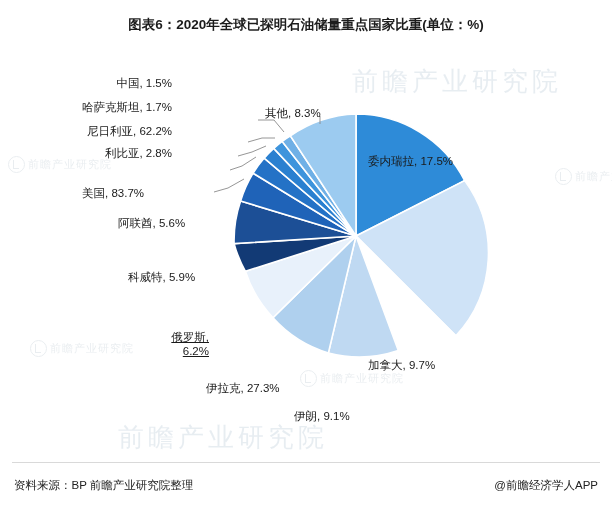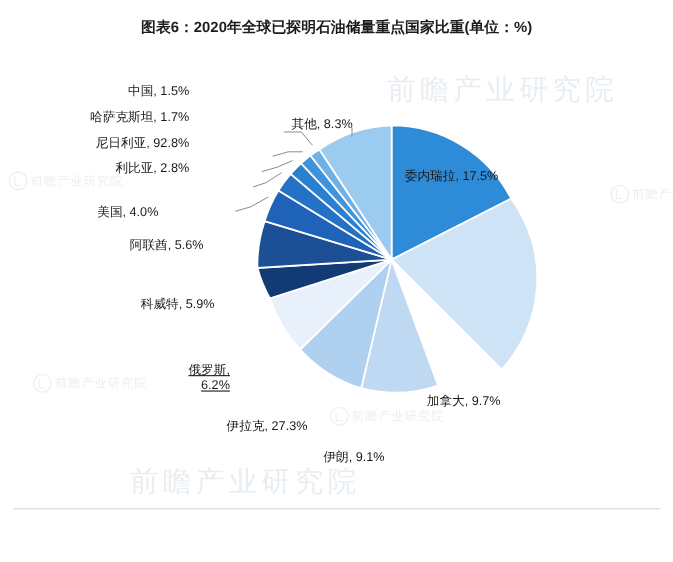--- a/index.html
+++ b/index.html
@@ -202,41 +202,43 @@
       <polyline class="leader" points="60,81 46,90 34,94"></polyline>
       <polyline class="leader" points="48,103 32,112 18,116"></polyline>
       <polyline class="leader" points="124,48 124,40"></polyline>
     </svg>
   </div>
 
   <div class="lbl right" style="left:86px; top:76px; width:86px;">中国, 1.5%</div>
 
   <div class="lbl right" style="left:60px; top:100px; width:112px;">哈萨克斯坦, 1.7%</div>
 
-  <div class="lbl right" style="left:62px; top:124px; width:110px;">尼日利亚, 92.8%</div>
+  <div class="lbl right" style="left:62px; top:124px; width:110px;">尼日利亚, 62.2%</div>
 
   <div class="lbl right" style="left:70px; top:146px; width:102px;">利比亚, 2.8%</div>
 
-  <div class="lbl right" style="left:62px; top:186px; width:82px;">美国, 4.0%</div>
+  <div class="lbl right" style="left:62px; top:186px; width:82px;">美国, 83.7%</div>
 
   <div class="lbl" style="left:118px; top:216px;">阿联酋, 5.6%</div>
 
   <div class="lbl" style="left:128px; top:270px;">科威特, 5.9%</div>
 
   <div class="lbl two-line" style="left:141px; top:330px; width:68px;">
     <span>俄罗斯,</span><br>
     <span>6.2%</span>
   </div>
 
   <div class="lbl" style="left:206px; top:381px;">伊拉克, 27.3%</div>
 
   <div class="lbl" style="left:294px; top:409px;">伊朗, 9.1%</div>
 
-  <div class="lbl" style="left:388px; top:358px;">加拿大, 9.7%</div>
+  <div class="lbl" style="left:368px; top:358px;">加拿大, 9.7%</div>
 
 
   <div class="lbl" style="left:368px; top:154px;">委内瑞拉, 17.5%</div>
 
   <div class="lbl" style="left:265px; top:106px;">其他, 8.3%</div>
 
   <div class="footer-rule"></div>
+  <div class="source-note">资料来源：BP 前瞻产业研究院整理</div>
+  <div class="app-note">@前瞻经济学人APP</div>
 
 </div>
 
 </body></html>

